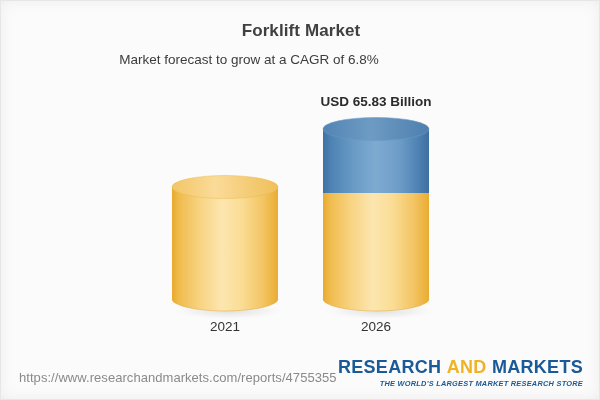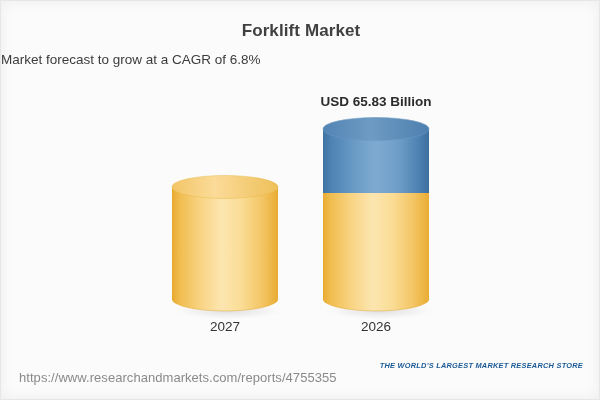--- a/index.html
+++ b/index.html
@@ -42,20 +42,21 @@
     font-size: 17px;
     font-weight: bold;
     color: #404040;
     letter-spacing: 0.1px;
   }
   #chart-subtitle {
     position: absolute;
     left: 0;
     top: 51px;
     width: 496px;
+    text-align: center;
     font-size: 13.5px;
     font-weight: normal;
     color: #3c3c3c;
   }
 
   
   #plot {
     position: absolute;
     left: 0;
     top: 0;
@@ -162,21 +163,21 @@
 
         <ellipse cx="62" cy="136" rx="60" ry="9" fill="url(#shadow1)"></ellipse>
 
         <path d="M 5 12 L 5 124 A 53 12 0 0 0 111 124 L 111 12 Z" fill="url(#goldBody1)"></path>
 
         <path d="M 5 124 A 53 12 0 0 0 111 124" fill="none" stroke="#e4a52a" stroke-opacity="0.45" stroke-width="1"></path>
 
         <ellipse cx="58" cy="12" rx="53" ry="11.5" fill="url(#goldTop1)" stroke="#eab949" stroke-opacity="0.6" stroke-width="0.8"></ellipse>
       </svg>
 
-      <div class="bar-cat-label" style="left:0; top:318px;">2027</div>
+      <div class="bar-cat-label" style="left:0; top:318px;">2021</div>
     </div>
 
     <div class="bar-group" style="left:275px; top:0; width:200px; height:345px;">
 
       <div class="bar-value-label" style="left:0; top:93px;">USD 65.83 Billion</div>
 
       <svg class="cylinder" style="left:42px; top:116px;" width="116" height="204" viewBox="0 0 116 204">
         <defs>
           <linearGradient id="blueBody2" x1="0" y1="0" x2="1" y2="0">
             <stop offset="0%" stop-color="#3f72a5"></stop>
@@ -219,16 +220,17 @@
       </svg>
 
       <div class="bar-cat-label" style="left:0; top:318px;">2026</div>
     </div>
 
   </div>
 
   <div id="footer-url">https://www.researchandmarkets.com/reports/4755355</div>
 
   <div id="logo">
+    <div id="logo-wordmark"><span class="logo-blue">RESEARCH</span><span>&nbsp;</span><span class="logo-gold">AND</span><span>&nbsp;</span><span class="logo-blue">MARKETS</span></div>
     <div id="logo-tagline">THE WORLD'S LARGEST MARKET RESEARCH STORE</div>
   </div>
 
 </div>
 
 </body></html>

